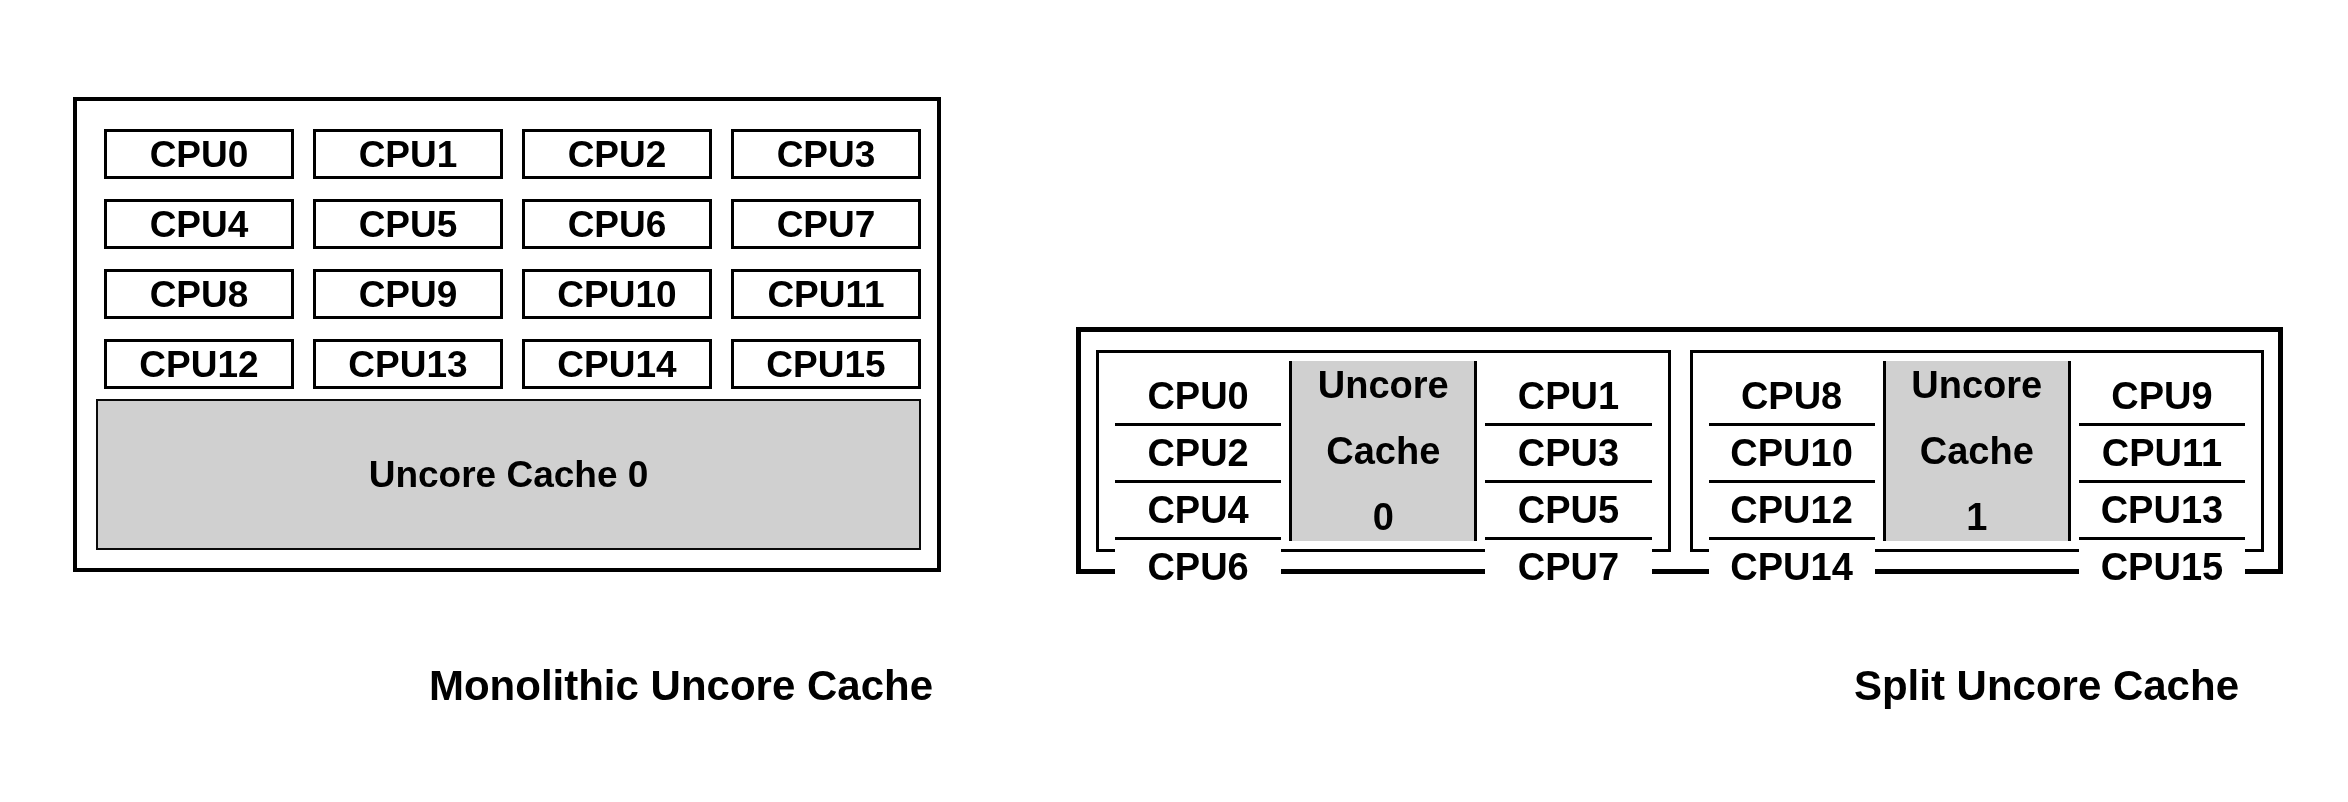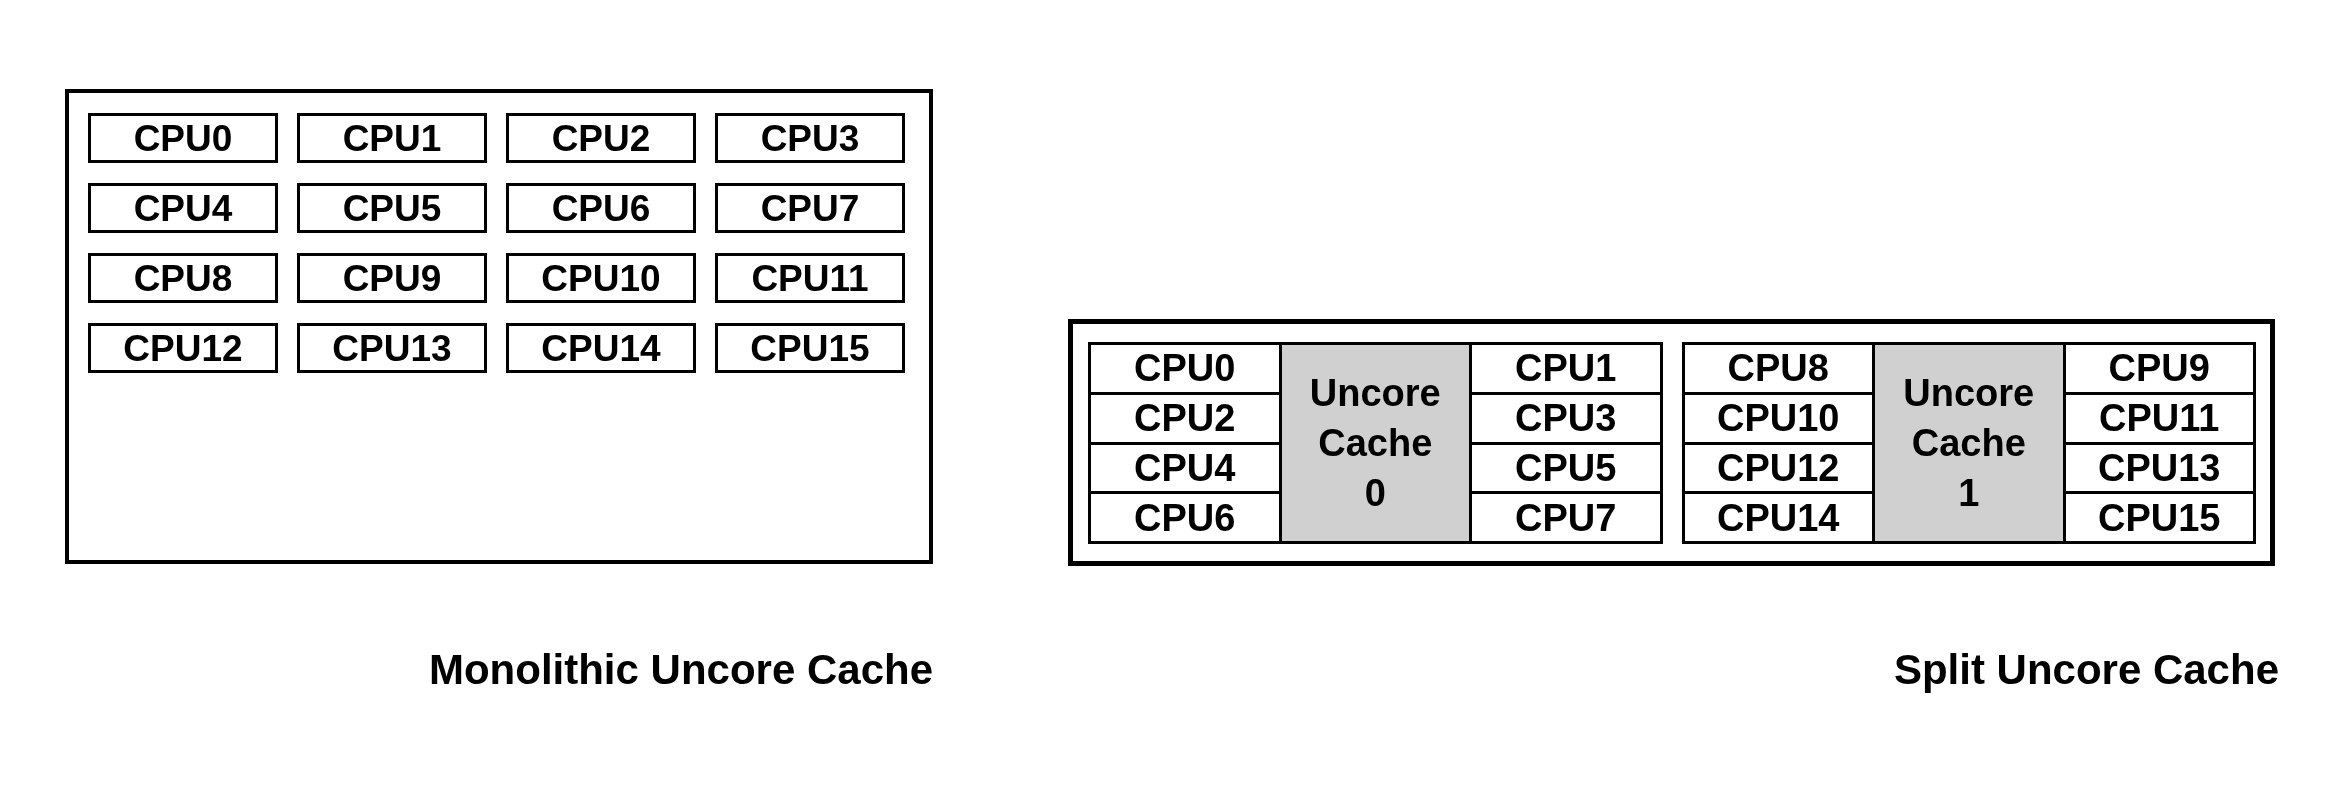--- a/index.html
+++ b/index.html
@@ -1,15 +1,15 @@
 <!DOCTYPE html>
 <html><head>
 <meta charset="utf-8">
 <style>
-  * { margin: 0; padding: 0; box-sizing: border-box; }
+  * { margin: 0; padding: 8px; box-sizing: border-box; }
   html, body {
     width: 2348px; height: 802px;
     background: #ffffff;
     font-family: "Liberation Sans", sans-serif;
     color: #000000;
     overflow: hidden;
     position: relative;
   }
 
   
@@ -104,21 +104,21 @@
   .caption {
     position: absolute;
     top: 645px;
     text-align: right;
     font-weight: bold;
     font-size: 42px;
     line-height: 1.2;
     color: #000000;
   }
   .caption.mono  { left: 65px;   width: 868px;  }
-  .caption.split { left: 1072px; width: 1207px; }
+  .caption.split { left: 1032px; width: 1207px; }
 </style>
 </head>
 <body>
 
 <div class="mono-diagram">
   <div class="mono-grid">
     <div class="cpu-box">CPU0</div>
     <div class="cpu-box">CPU1</div>
     <div class="cpu-box">CPU2</div>
     <div class="cpu-box">CPU3</div>
@@ -128,20 +128,21 @@
     <div class="cpu-box">CPU7</div>
     <div class="cpu-box">CPU8</div>
     <div class="cpu-box">CPU9</div>
     <div class="cpu-box">CPU10</div>
     <div class="cpu-box">CPU11</div>
     <div class="cpu-box">CPU12</div>
     <div class="cpu-box">CPU13</div>
     <div class="cpu-box">CPU14</div>
     <div class="cpu-box">CPU15</div>
   </div>
+  <div class="mono-cache">Uncore Cache 0</div>
 </div>
 <div class="caption mono">Monolithic Uncore Cache</div>
 
 <div class="split-diagram">
 
   <div class="cluster">
     <div class="cpu-col">
       <div class="cpu-cell">CPU0</div>
       <div class="cpu-cell">CPU2</div>
       <div class="cpu-cell">CPU4</div>

